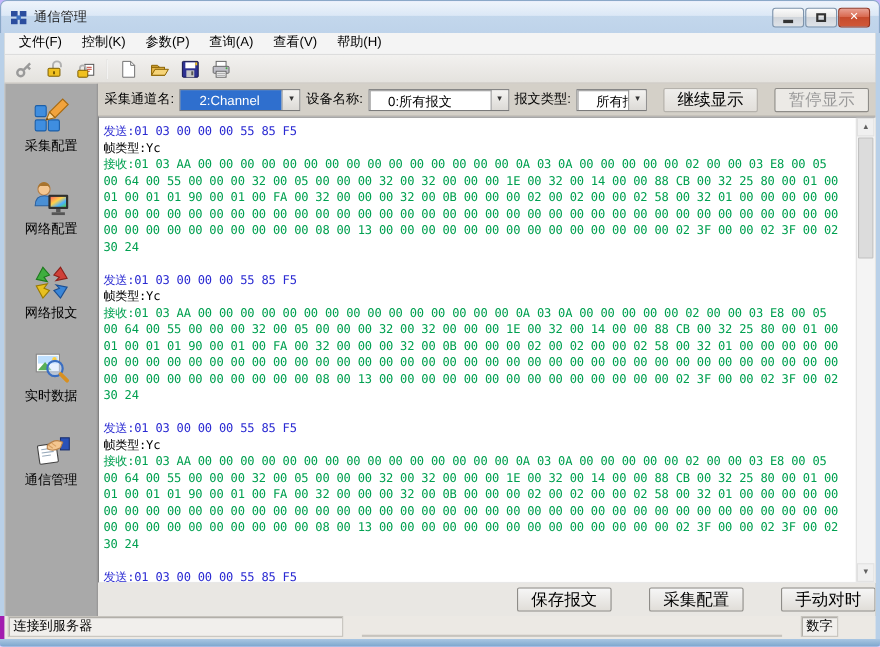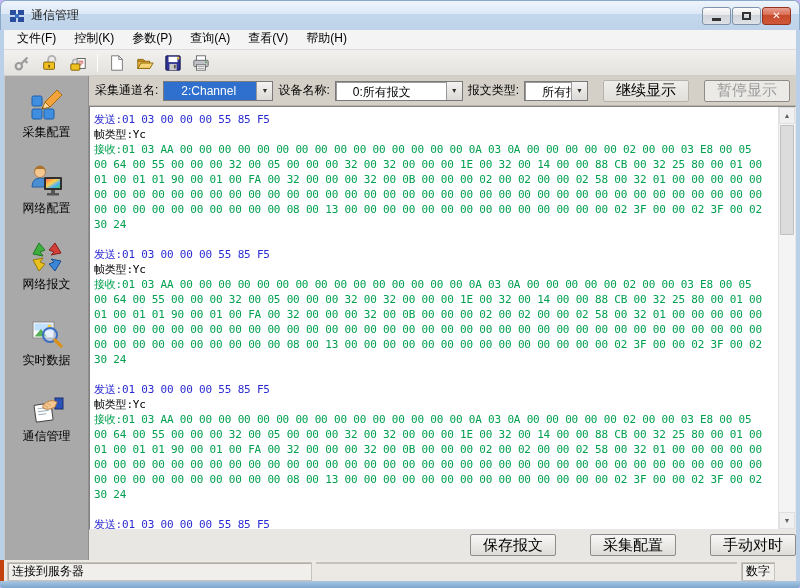--- a/index.html
+++ b/index.html
@@ -75,22 +75,22 @@
   .sb-btn { height:17px; flex:0 0 17px; background:#f0f0f0; border:1px solid #e0e0e0;
     display:flex; align-items:center; justify-content:center; font-size:7px; color:#606060; }
   .sb-track { flex:1; position:relative; }
   .sb-thumb { position:absolute; top:1px; left:1px; right:1px; height:110px;
     background:#dcdcdc; border:1px solid #c0c0c0; border-radius:1px; }
 
   .actionbar { height:30px; flex:0 0 30px; display:flex; align-items:center; justify-content:flex-end;
     gap:34px; background:#e9e7e3; }
 
   
-  .statusbar { height:21px; flex:0 0 21px; background:#ece9e4; display:flex; align-items:flex-start;
-    gap:4px; padding:2px 3px; border-left:4px solid #c2410c; border-right:4px solid #b9d0e8; }
+  .statusbar { height:21px; flex:0 0 21px; background:#ece9e4; display:flex; align-items:flex-end;
+    gap:17px; padding:2px 3px; border-left:4px solid #a21caf; border-right:4px solid #b9d0e8; }
   .status-pane { border:1px solid #c6c3bd; box-shadow:inset 1px 1px 0 #b0ada7; background:#f1efec;
     display:flex; align-items:center; padding:0 4px; white-space:nowrap; }
   .sp-left { width:305px; } .sp-mid { flex:1; } .sp-right { width:34px; justify-content:center; }
   .grip { width:14px; background:
     linear-gradient(135deg, transparent 0 50%, #b8b5af 50% 57%, #fff 57% 64%, transparent 64% 72%, #b8b5af 72% 79%, #fff 79% 86%, transparent 86%); }
 
   .frame-bottom { height:7px; flex:0 0 7px; background:linear-gradient(#a9c6e2,#7ba6cd); border-radius:0 0 3px 3px; }
 </style>
 </head>
 <body>

